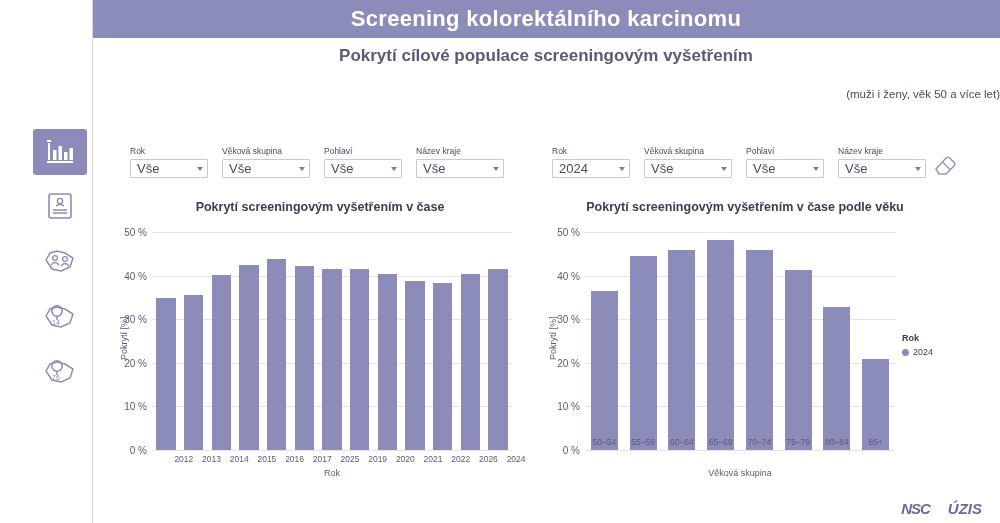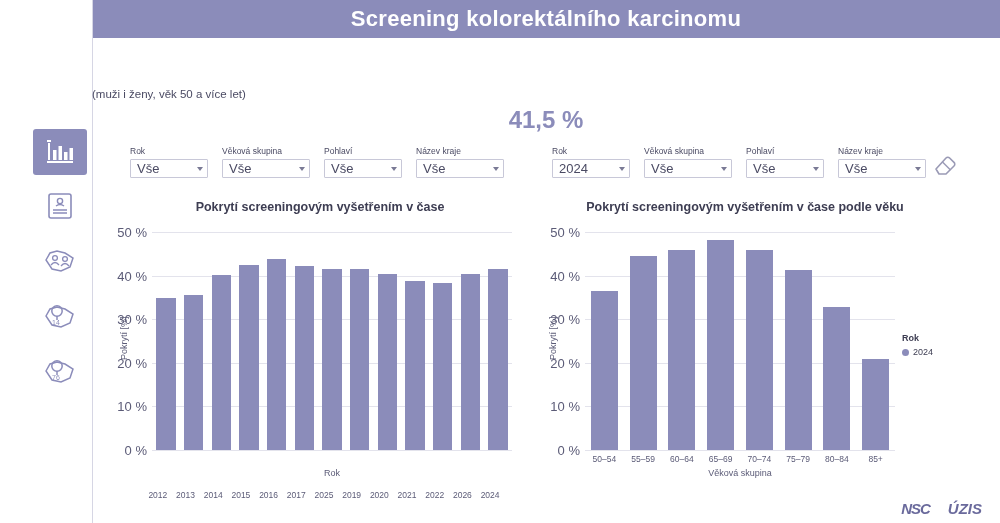--- a/index.html
+++ b/index.html
@@ -40,21 +40,21 @@
   
   .subtitle{
     position:absolute;left:92px;top:46px;width:908px;text-align:center;
     font-size:17px;font-weight:bold;color:#5b5b77;
   }
   .subtitle2{
     position:absolute;left:92px;top:72px;width:908px;text-align:center;
     font-size:11.5px;color:#4a4a63;
   }
   .subtitle3{
-    position:absolute;left:92px;top:88px;width:908px;text-align:left;
+    position:absolute;left:92px;top:88px;width:908px;text-align:right;
     font-size:11.5px;color:#4a4a63;
   }
   .bignum{
     position:absolute;left:92px;top:106px;width:908px;text-align:center;
     font-size:24px;font-weight:bold;color:#8b8cba;
   }
 
   
   .filters{position:absolute;display:flex;gap:14px;}
   .filters.left{left:130px;top:146px;}
@@ -76,21 +76,21 @@
   .eraser{position:absolute;left:932px;top:152px;width:26px;height:26px;}
 
   
   .panel{position:absolute;}
   .panel-title{
     font-size:12.5px;font-weight:bold;color:#3d3d52;text-align:center;
   }
   .plot{position:relative;}
   .gridline{position:absolute;left:0;right:0;height:1px;background:#e3e3ec;}
   .ytick{
-    position:absolute;right:calc(100% + 5px);font-size:13px;color:#5b5b77;
+    position:absolute;right:calc(100% + 5px);font-size:10px;color:#5b5b77;
     transform:translateY(-50%);white-space:nowrap;
   }
   .bars{position:absolute;left:0;right:0;bottom:0;top:0;display:flex;align-items:flex-end;}
   .barcell{flex:1;display:flex;flex-direction:column;justify-content:flex-end;align-items:center;height:100%;}
   .bar{width:70%;background:#8b8cba;}
   .xlabels{position:absolute;left:0;right:0;display:flex;}
   .xlabel{flex:1;text-align:center;font-size:8.5px;color:#5b5b77;}
   .axis-x-title{position:absolute;font-size:9px;color:#5b5b77;text-align:center;}
   .axis-y-title{
     position:absolute;font-size:9px;color:#5b5b77;
@@ -171,22 +171,22 @@
         <svg width="34" height="32" viewBox="0 0 34 32">
           <path d="M3 16 L7 9 L14 7 L22 9 L30 14 L27 23 L18 27 L9 25 Z" fill="none" stroke="#8b8cba" stroke-width="1.5"></path>
           <circle cx="14" cy="11" r="5.2" fill="none" stroke="#8b8cba" stroke-width="1.5"></circle>
           <path d="M14 16 L14 20" stroke="#8b8cba" stroke-width="1.5"></path>
           <text x="13" y="25" font-size="7" fill="#8b8cba" font-family="Liberation Sans, sans-serif" text-anchor="middle">76</text>
         </svg>
       </span>
     </div>
   </div>
 
+  <div class="subtitle">Pokrytí cílové populace screeningovým vyšetřením</div>
   <div class="subtitle3">(muži i ženy, věk 50 a více let)</div>
-  <div class="bignum">41,5 %</div>
 
   <div class="filters left">
     <div class="filter">
       <div class="filter-label">Rok</div>
       <div class="filter-box">
         <span class="filter-val">Vše</span>
         <span class="caret"></span>
       </div>
     </div>
     <div class="filter wide">
@@ -302,21 +302,21 @@
           <div class="bar" title="2022: 38.2" style="height: 166.552px;"></div>
         </div>
         <div class="barcell">
           <div class="bar" title="2023: 40.3" style="height: 175.708px;"></div>
         </div>
         <div class="barcell">
           <div class="bar" title="2024: 41.5" style="height: 180.94px;"></div>
         </div>
       </div>
     </div>
-  <div class="xlabels" id="xlab-left" style="position:absolute;left:144px;top:454px;width:360px;margin-top:36px;">
+  <div class="xlabels" id="xlab-left" style="position:absolute;left:170px;top:454px;width:360px;">
       <div class="xlabel">2012</div>
       <div class="xlabel">2013</div>
       <div class="xlabel">2014</div>
       <div class="xlabel">2015</div>
       <div class="xlabel">2016</div>
       <div class="xlabel">2017</div>
       <div class="xlabel">2025</div>
       <div class="xlabel">2019</div>
       <div class="xlabel">2020</div>
       <div class="xlabel">2021</div>
@@ -363,21 +363,21 @@
           <div class="bar" title="75–79: 41.2" style="height: 179.632px;"></div>
         </div>
         <div class="barcell">
           <div class="bar" title="80–84: 32.8" style="height: 143.008px;"></div>
         </div>
         <div class="barcell">
           <div class="bar" title="85+: 20.8" style="height: 90.688px;"></div>
         </div>
       </div>
     </div>
-  <div class="xlabels" id="xlab-right" style="position:absolute;left:585px;top:454px;width:310px;align-items:center;">
+  <div class="xlabels" id="xlab-right" style="position:absolute;left:585px;top:437px;width:310px;align-items:center;">
       <div class="xlabel">50–54</div>
       <div class="xlabel">55–59</div>
       <div class="xlabel">60–64</div>
       <div class="xlabel">65–69</div>
       <div class="xlabel">70–74</div>
       <div class="xlabel">75–79</div>
       <div class="xlabel">80–84</div>
       <div class="xlabel">85+</div>
     </div>
   <div class="axis-x-title" style="left:585px;top:468px;width:310px;">Věková skupina</div>

